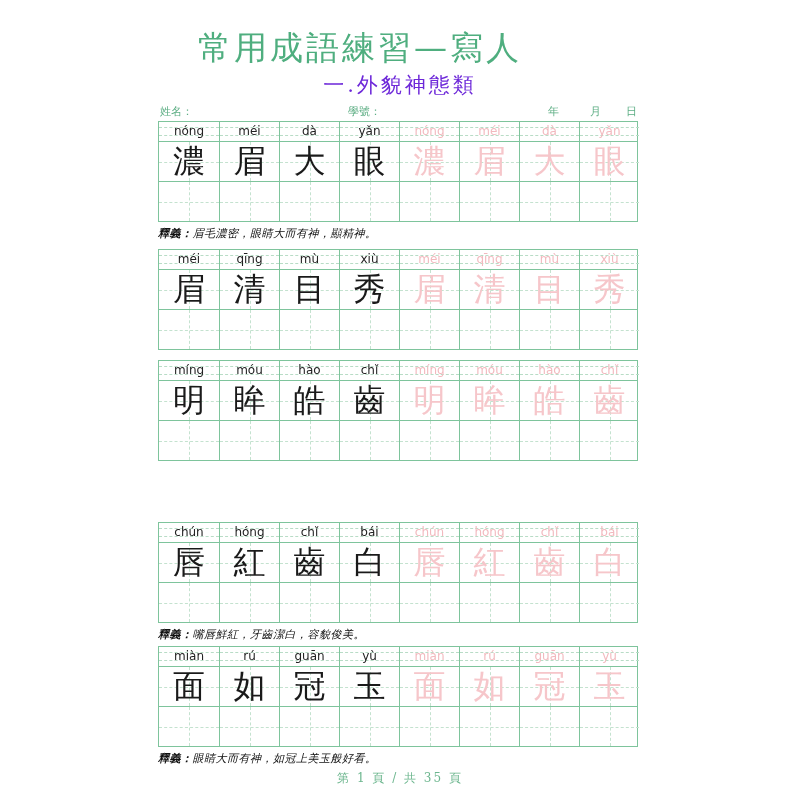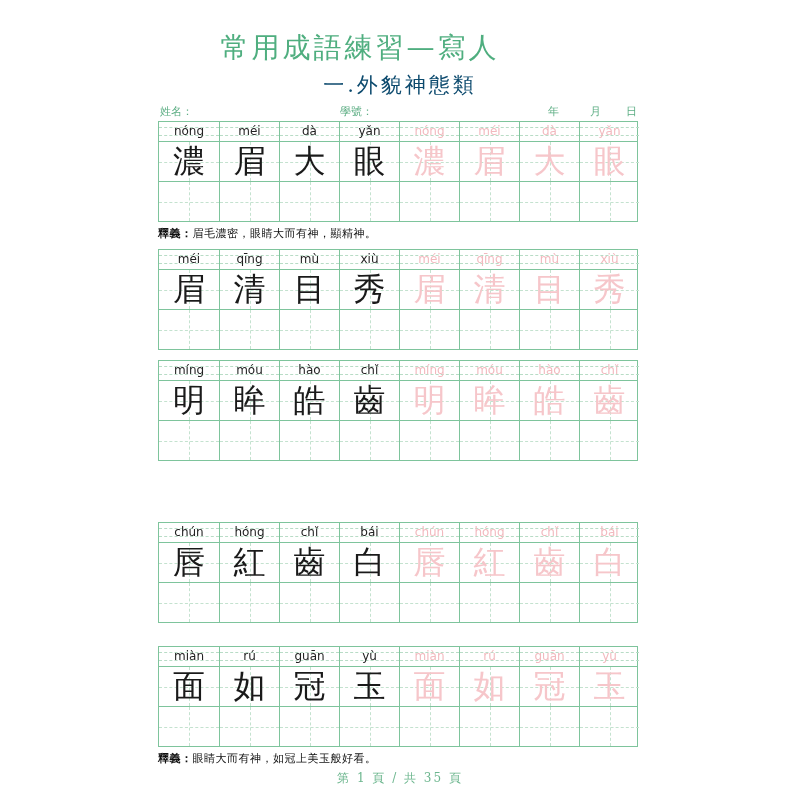--- a/index.html
+++ b/index.html
@@ -1,26 +1,26 @@
 <!DOCTYPE html>
 <html><head>
 <meta charset="utf-8">
 <style>
   * { box-sizing: border-box; margin: 0; padding: 0; }
   html, body { width: 800px; height: 800px; background: #ffffff; overflow: hidden; }
   body { position: relative; font-family: "DejaVu Serif", serif; }
 
   .title {
     position: absolute; left: 0; top: 30px; width: 720px; text-align: center;
-    font-size: 28px; color: #4fae7f; letter-spacing: 3px; line-height: 36px;
+    font-size: 33px; color: #4fae7f; letter-spacing: 3px; line-height: 36px;
     font-family: "DejaVu Serif", serif;
   }
   .subtitle {
     position: absolute; left: 0; top: 72px; width: 800px; text-align: center;
-    font-size: 21px; color: #0c4a6e; letter-spacing: 3px; line-height: 26px;
+    font-size: 21px; color: #6d28d9; letter-spacing: 3px; line-height: 26px;
   }
   .info-row {
     position: absolute; top: 104px; left: 160px; width: 478px; height: 16px;
     font-size: 11px; color: #5dae84; line-height: 16px;
   }
   .info-row span { position: absolute; top: 0; }
 
   .section { position: absolute; left: 158px; width: 480px; }
   .grid { position: relative; width: 480px; border: 1.5px solid #7ec49c; }
   .grid-row { display: flex; width: 100%; }
@@ -51,37 +51,38 @@
   .ch {
     position: absolute; left: 0; right: 0; top: 0; height: 39px; line-height: 39px;
     text-align: center; font-size: 32px; color: #1a1a1a; z-index: 2;
     font-family: "DejaVu Serif", serif;
   }
   .ch.trace { color: #f6c6ca; }
 
   .meaning {
     margin-top: 4px; font-size: 11px; color: #111; line-height: 16px; letter-spacing: 0.5px;
     font-family: "DejaVu Serif", serif;
+    font-style: italic;
   }
   .meaning b { font-weight: bold; }
 
   .footer {
     position: absolute; top: 758px; left: 0; width: 800px; text-align: center;
     font-size: 12px; color: #6cb68e; letter-spacing: 2px; margin-top: 12px;
   }
 </style>
 </head>
 <body>
 
 <div class="title">常用成語練習—寫人</div>
 <div class="subtitle">一.外貌神態類</div>
 
 <div class="info-row">
   <span style="left:0;">姓名：</span>
-  <span style="left:180px;">學號：</span>
+  <span style="left:188px;">學號：</span>
   <span style="left:388px;">年</span>
   <span style="left:430px;">月</span>
   <span style="left:466px;">日</span>
 </div>
 
 <div id="sections">
     <div class="section" style="top: 121px;">
       <div class="grid">
         <div class="grid-row py-row">
           <div class="cell">
@@ -338,20 +339,21 @@
           <div class="cell"></div>
           <div class="cell"></div>
           <div class="cell"></div>
           <div class="cell"></div>
           <div class="cell"></div>
           <div class="cell"></div>
           <div class="cell"></div>
           <div class="cell"></div>
         </div>
       </div>
+      <div class="meaning"><b>釋義：</b><span>嘴唇鮮紅，牙齒潔白，容貌俊美。</span></div>
     </div>
     <div class="section" style="top: 646px;">
       <div class="grid">
         <div class="grid-row py-row">
           <div class="cell">
             <span class="py">miàn</span>
           </div>
           <div class="cell">
             <span class="py">rú</span>
           </div>

